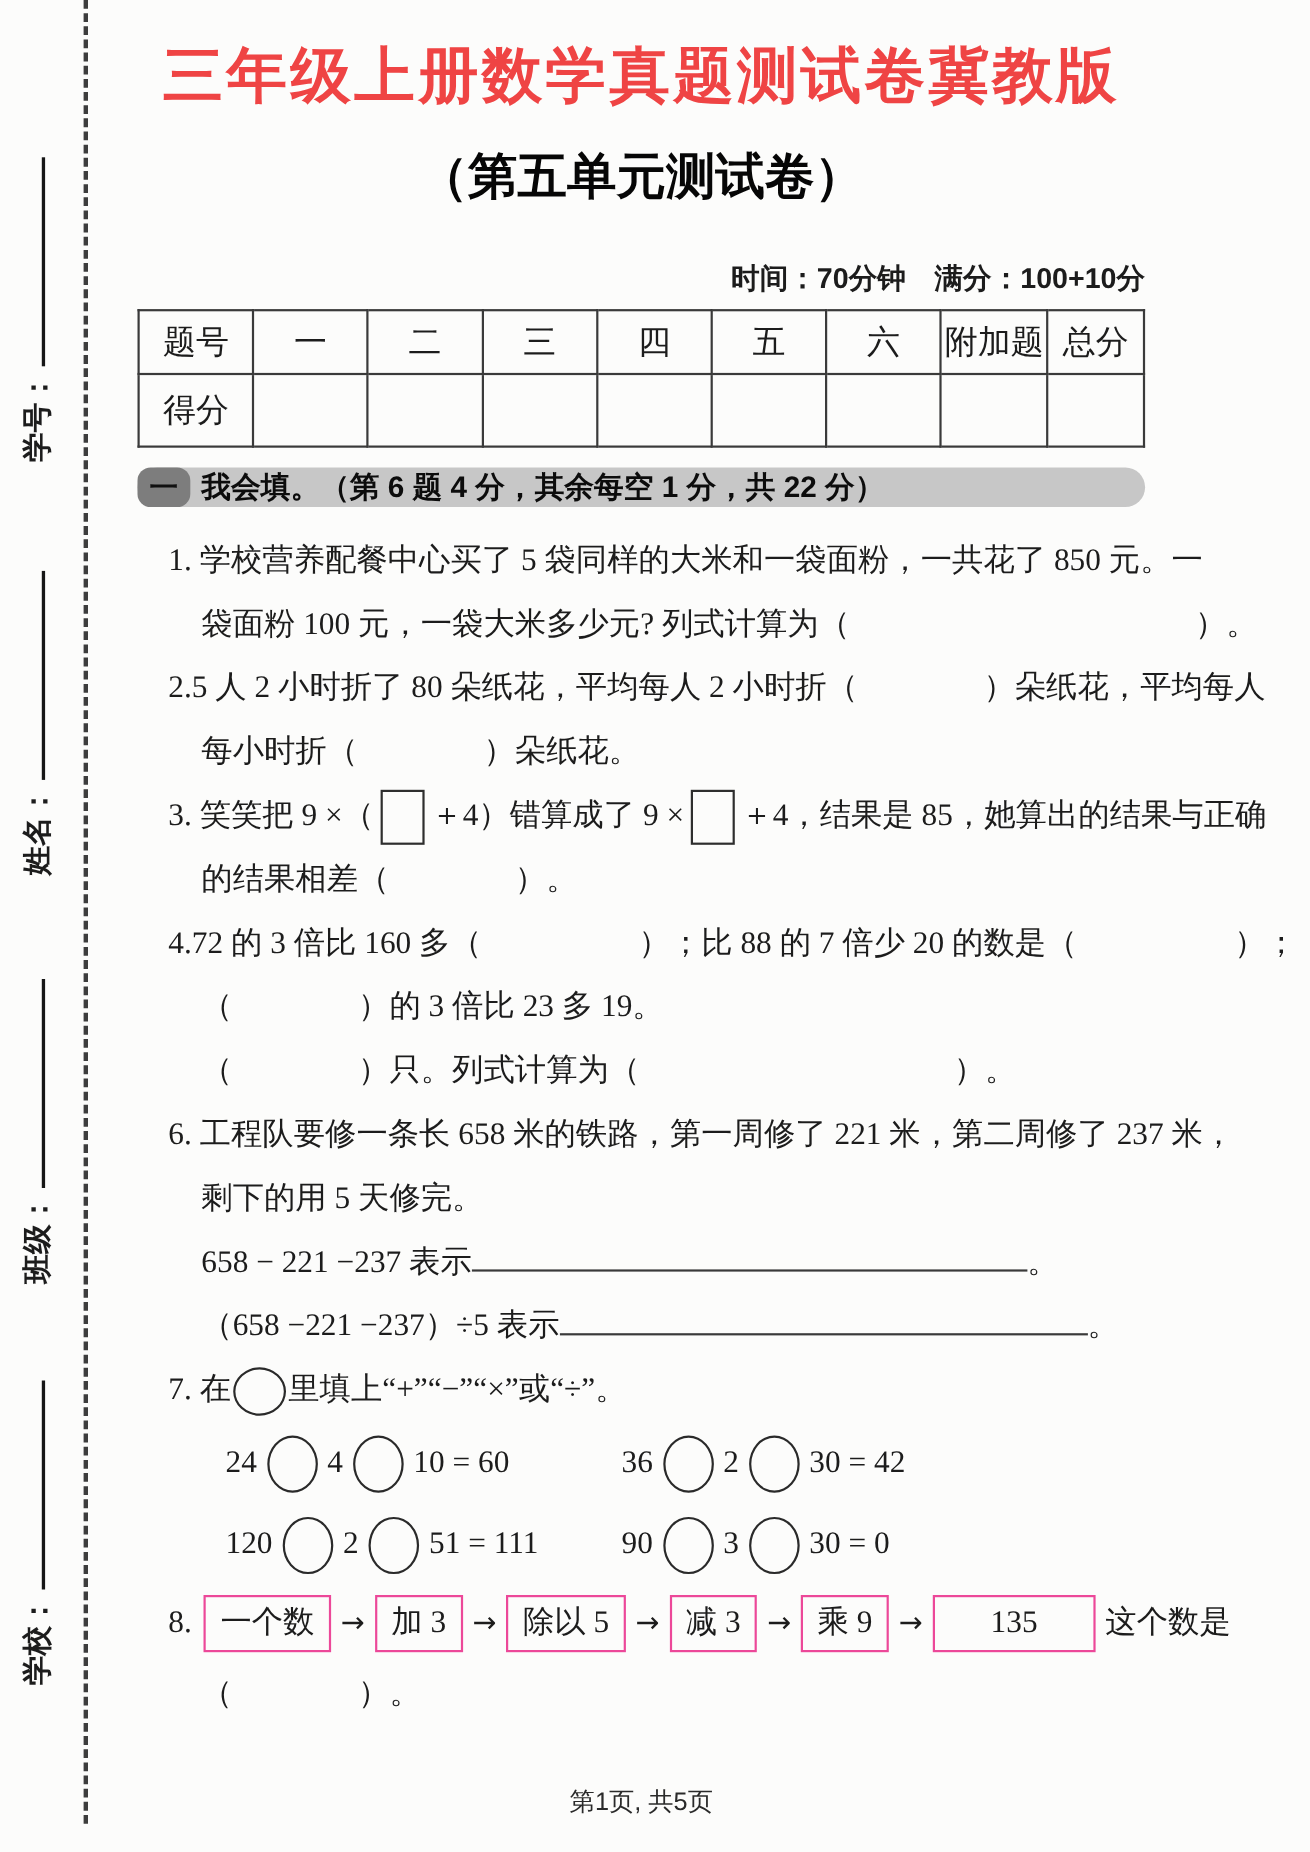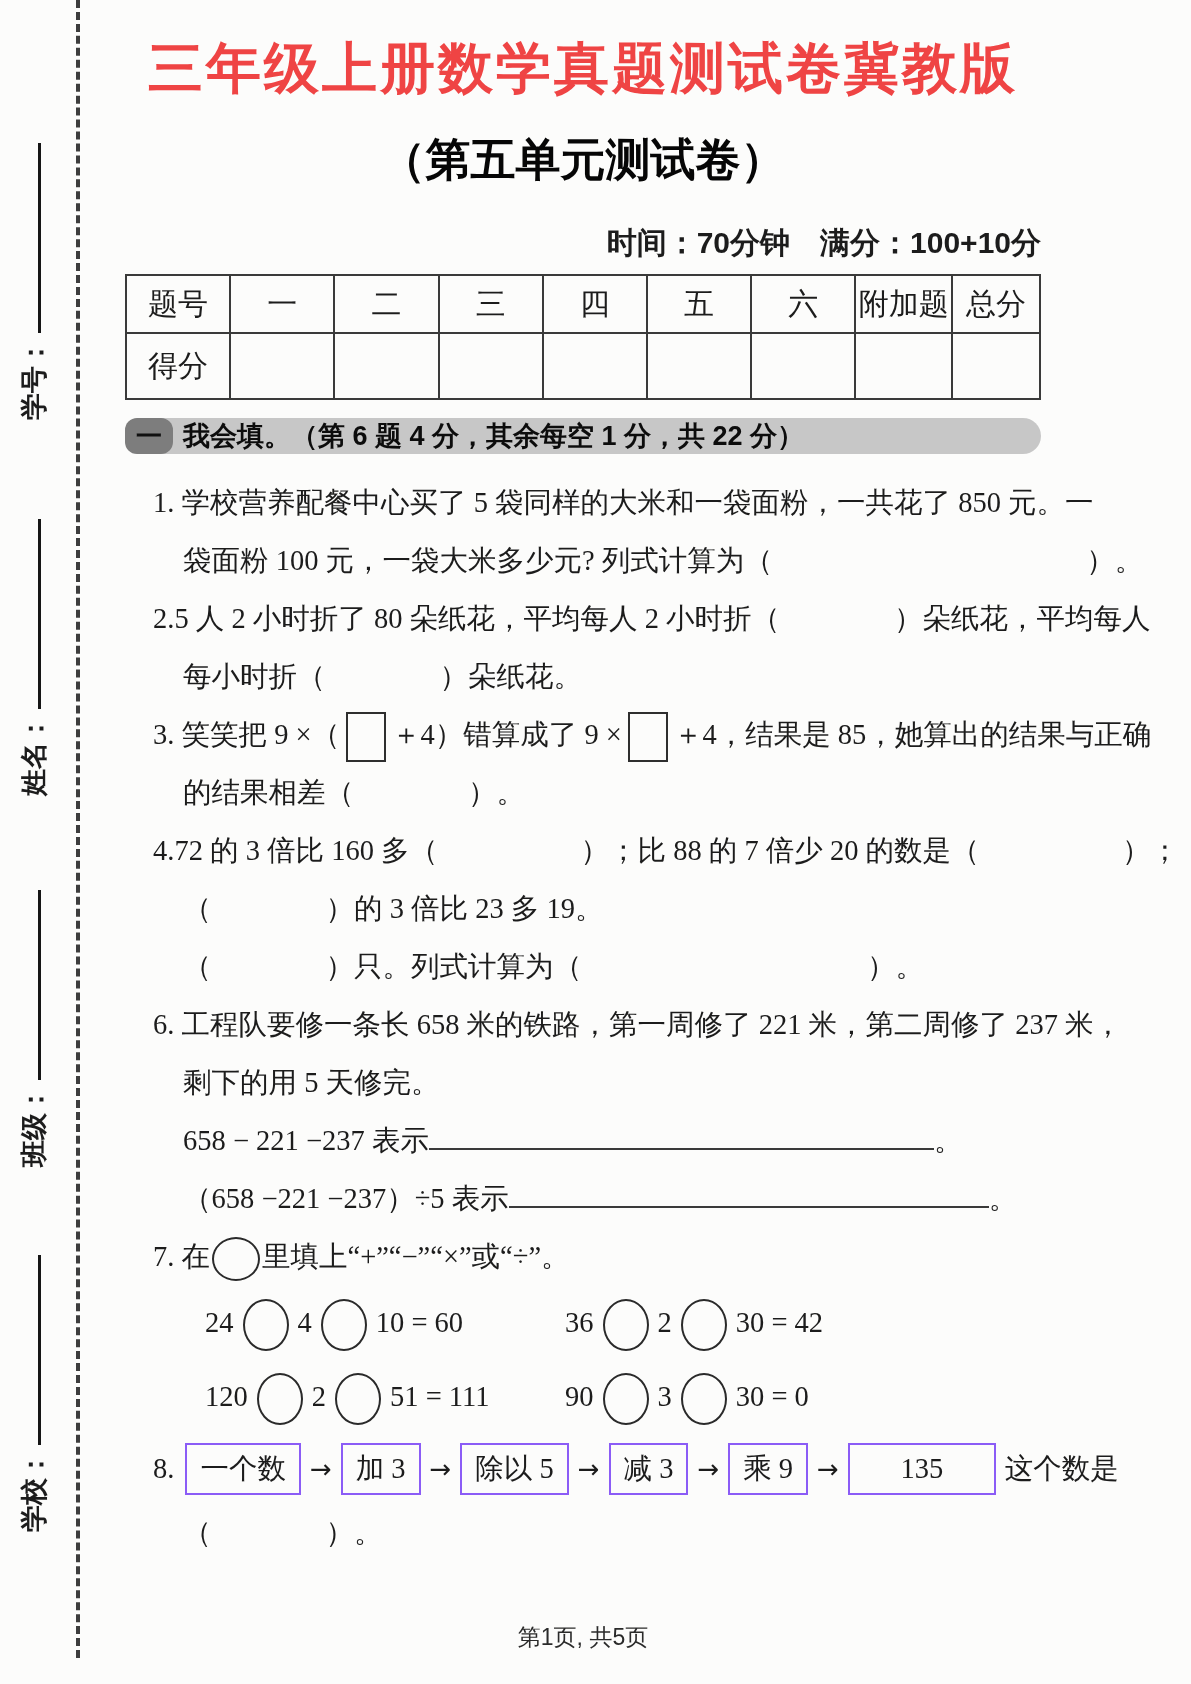--- a/index.html
+++ b/index.html
@@ -29,21 +29,21 @@
     font-family:"Liberation Sans","DejaVu Sans",sans-serif;
     font-weight:900;font-size:55px;letter-spacing:3px;
     text-align:center;margin:6px 0 0;color:#ef4444;
   }
   .subtitle{
     font-family:"Liberation Sans","DejaVu Sans",sans-serif;
     font-weight:900;font-size:45px;text-align:center;margin-top:24px;color:#060606;
   }
   .meta{
     font-family:"Liberation Sans","DejaVu Sans",sans-serif;
-    font-size:30px;font-weight:600;text-align:right;margin-top:33px;
+    font-size:26px;font-weight:600;text-align:right;margin-top:46px;
   }
   
   table.score{width:100%;border-collapse:collapse;table-layout:fixed;margin-top:10px;font-family:Liberation Serif, serif;}
   table.score td{
     border:2.5px solid #3a3a3a;text-align:center;font-size:30px;
     height:54px;overflow:hidden;
   }
   table.score tr.r2 td{height:62px;}
   
   .section-bar{
@@ -70,21 +70,21 @@
   .circle{
     display:inline-block;width:42px;height:48px;border:2.5px solid #2a2a2a;border-radius:50%;
     vertical-align:middle;margin:0 9px;background:#fcfcfb;
   }
   .circle.sm{width:44px;height:40px;margin:0 2px;}
   .eq-row{display:flex;padding-left:80px;line-height:74px;}
   .eq{flex:0 0 360px;}
   .flow-row{display:flex;align-items:center;gap:9px;line-height:70px;height:70px;}
   .qnum{margin-right:2px;}
   .flow-box{
-    display:inline-block;border:2px solid #8b5cf6;padding:0 13px;line-height:48px;
+    display:inline-block;border:2px solid #ec4899;padding:0 13px;line-height:48px;
     background:#fcfcfb;
   }
   .flow-box.wide{min-width:118px;text-align:center;}
   .arrow{font-family:"DejaVu Sans",sans-serif;font-size:26px;}
   .footer{
     position:absolute;left:125px;width:916px;top:1622px;
     text-align:center;font-family:Liberation Sans, sans-serif;
     font-size:23px;color:#2a2a2a;
   }
 </style>

